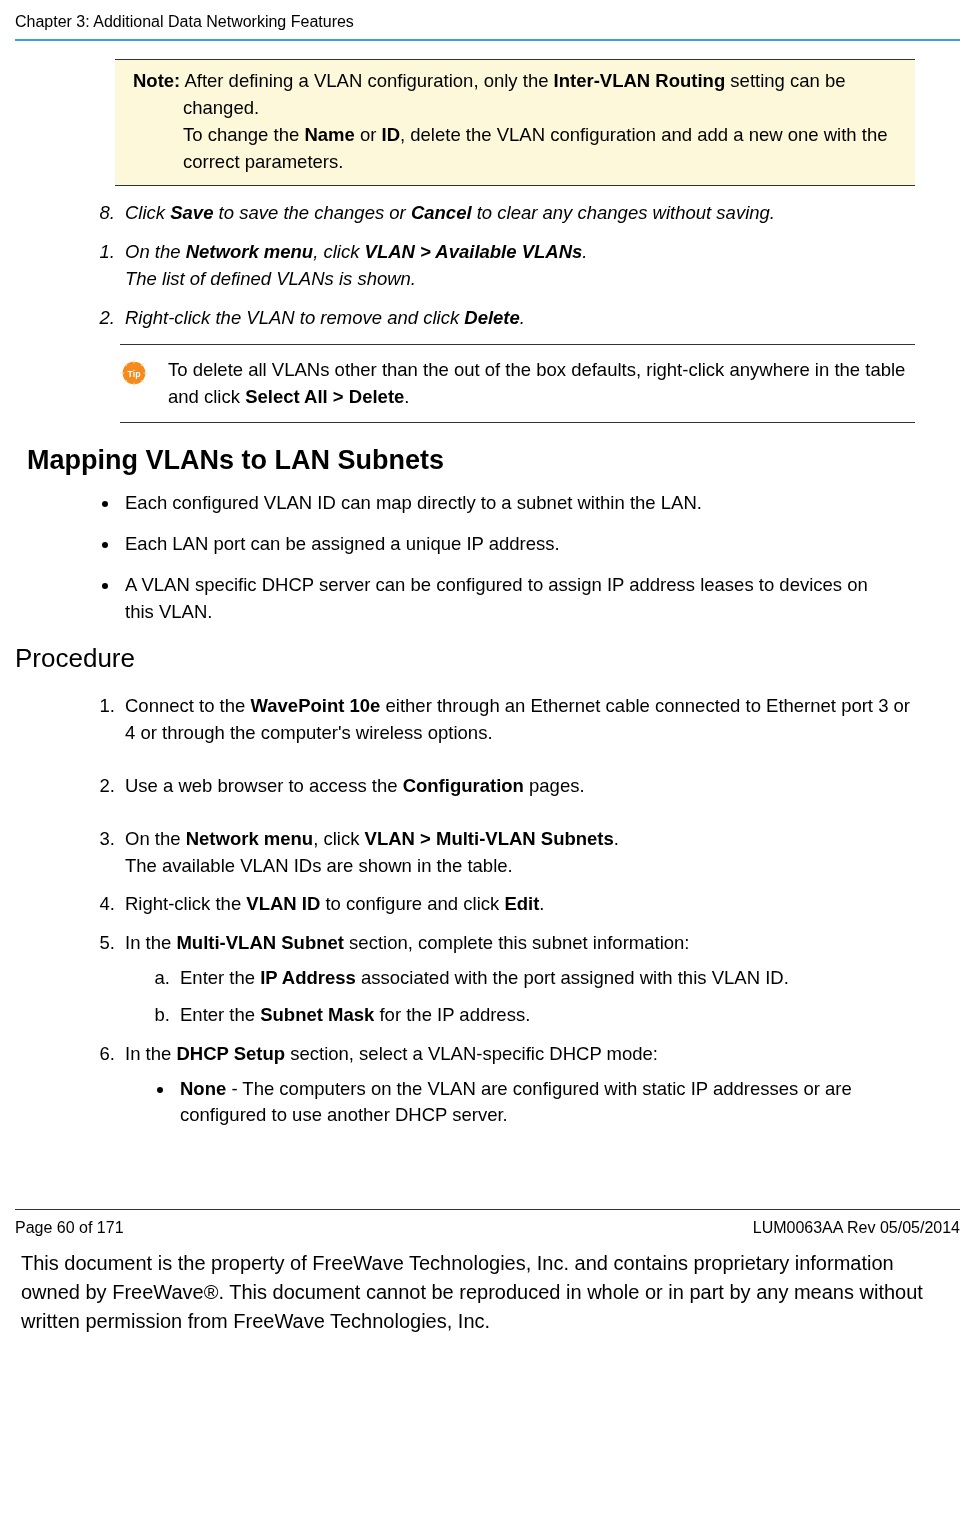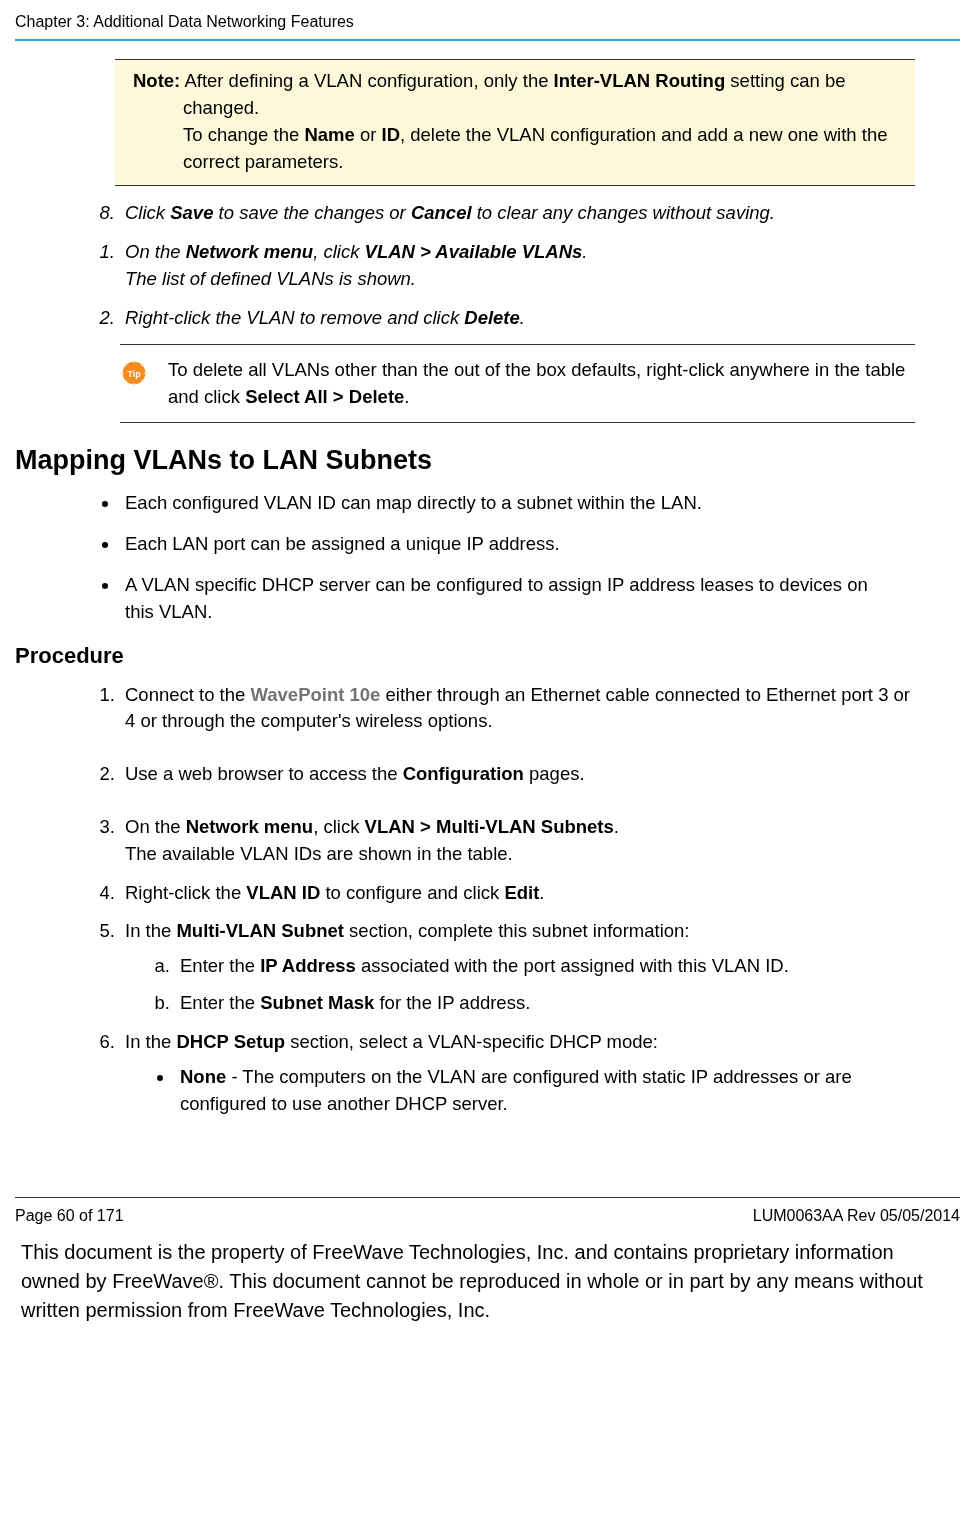--- a/index.html
+++ b/index.html
@@ -51,26 +51,26 @@
   ol.outer > li > .sub {
   }
   h2.section {
     font-size: 23px;
     font-weight: bold;
     margin: 24px 0 10px 0;
   }
   h1.section-big {
     font-size: 27px;
     font-weight: bold;
-    margin: 18px 0 10px 0;
+    margin: 18px 0 10px 12px;
   }
   h3.section-med {
-    font-size: 22px;
-    font-weight: bold;
-    margin: 14px 0 10px 0;
+    font-size: 26px;
+    font-weight: normal;
+    margin: 14px 0 16px 0;
   }
   .tip-box {
     border-top: 1.5px solid #333;
     border-bottom: 1.5px solid #333;
     margin: 12px 45px 6px 105px;
     padding: 12px 5px 12px 0;
     display: flex;
     align-items: flex-start;
     gap: 20px;
   }
@@ -111,21 +111,21 @@
   }
   ul.inner-bull {
     list-style-type: disc;
     margin: 8px 0 0 0;
     padding-left: 50px;
   }
   ul.inner-bull > li {
     padding-left: 5px;
     margin-bottom: 10px;
   }
-  .link { color: #737373; font-weight: bold; }
+  .link { color: #000000; font-weight: bold; }
   .footer-hr {
     border: none;
     border-top: 1.5px solid #333;
     margin: 80px 0 6px 0;
   }
   .footer-row {
     display: flex;
     justify-content: space-between;
     font-size: 16px;
     margin-bottom: 10px;

